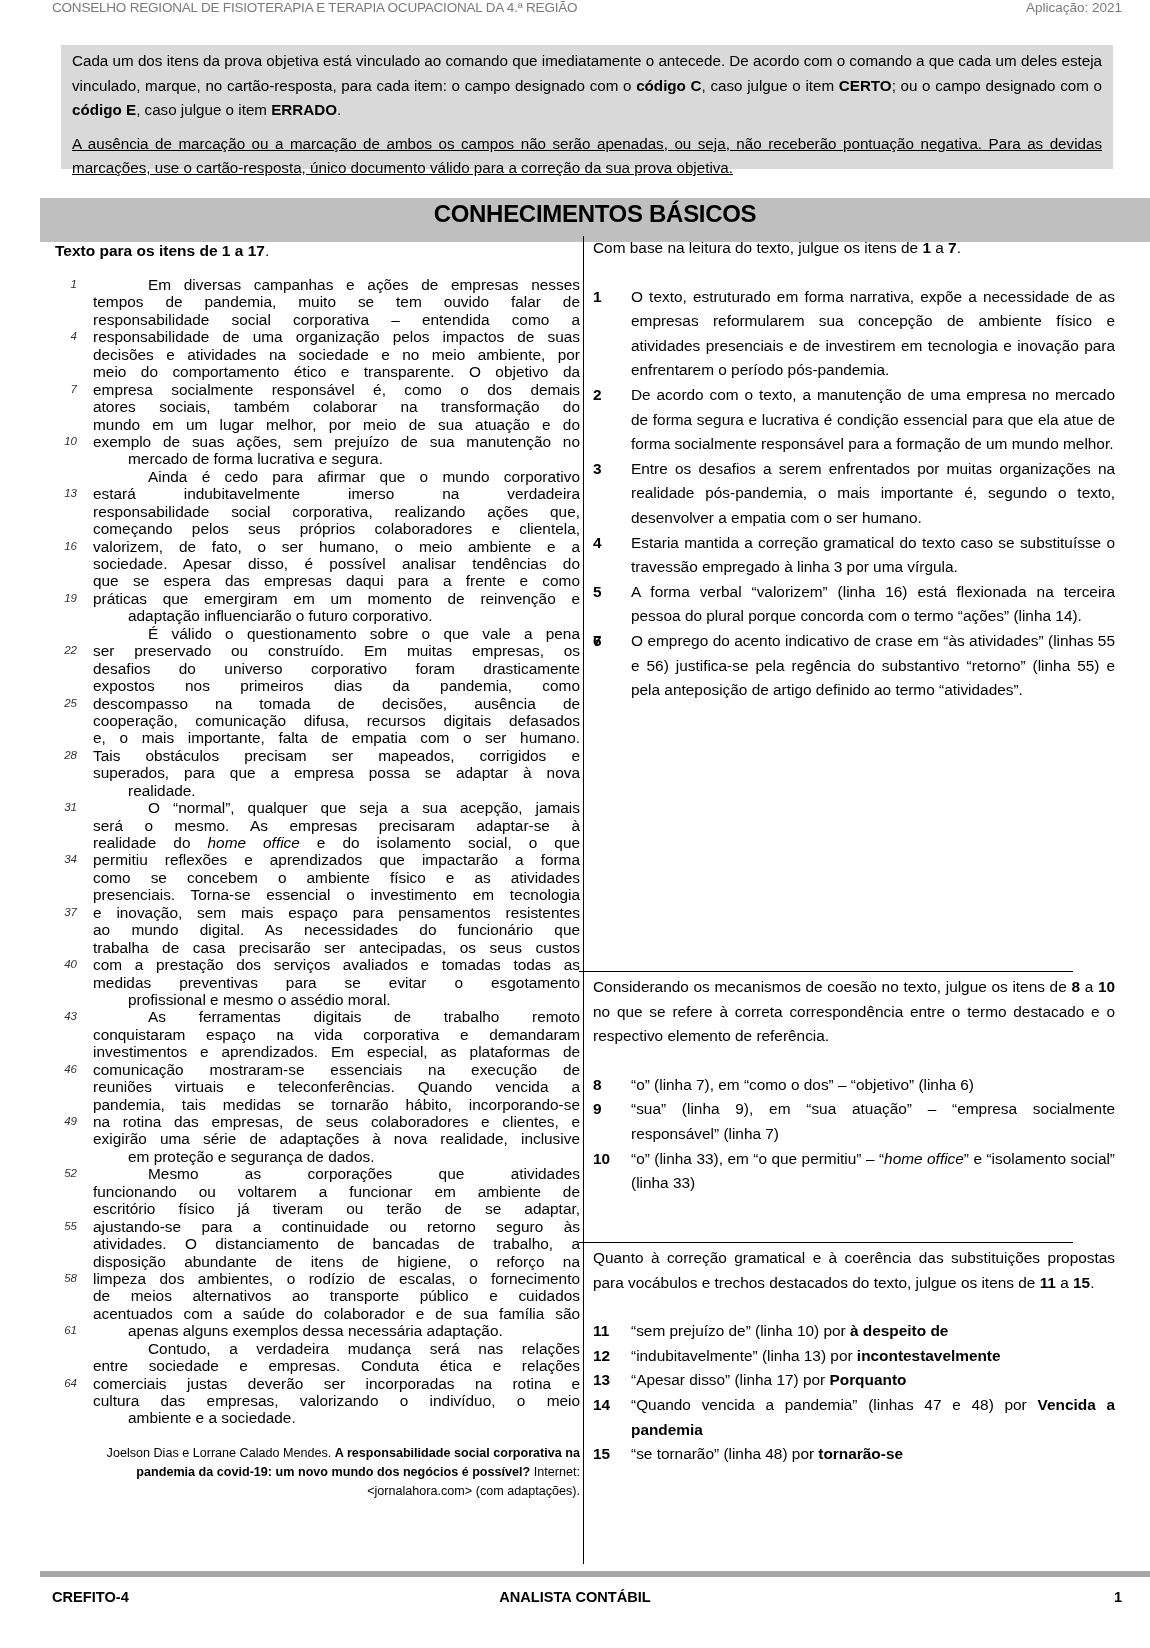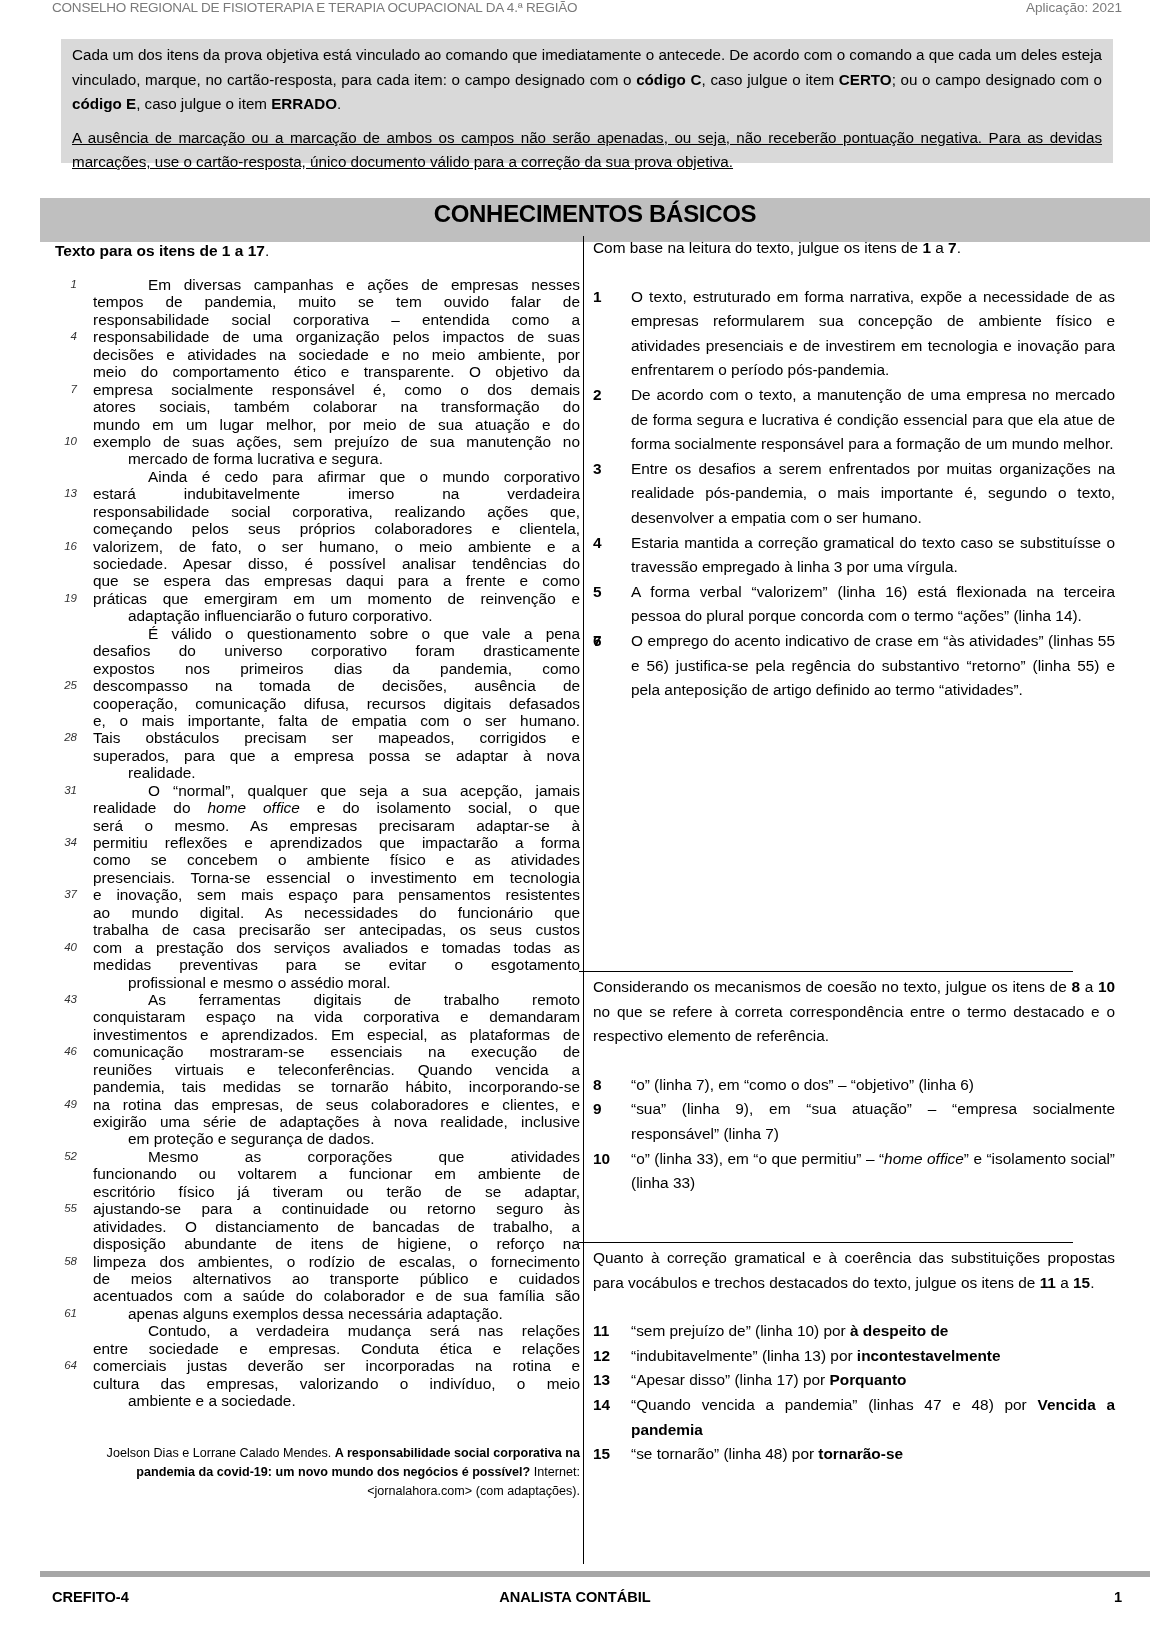--- a/index.html
+++ b/index.html
@@ -1,20 +1,20 @@
 <!DOCTYPE html>
 <html><head>
 <meta charset="utf-8">
 <style>
   html,body{margin:0;padding:0;background:#fff;}
   body{width:1150px;height:1648px;position:relative;overflow:hidden;font-family:"Liberation Sans",sans-serif;color:#000;}
   .top-header{position:absolute;left:0;top:0;width:1150px;height:22px;}
   .top-header .left{position:absolute;left:52px;top:0;font-size:13.5px;color:#7a7a7a;letter-spacing:-0.2px;}
   .top-header .right{position:absolute;right:28px;top:0;font-size:13.5px;color:#7a7a7a;}
-  .instructions{position:absolute;left:61px;top:39px;width:1052px;height:124px;background:#d9d9d9;box-sizing:border-box;padding:4px 11px;font-size:15.2px;line-height:24.5px;}
+  .instructions{position:absolute;left:61px;top:45px;width:1052px;height:124px;background:#d9d9d9;box-sizing:border-box;padding:4px 11px;font-size:15.2px;line-height:24.5px;}
   .instructions p{margin:0;text-align:justify;}
   .instructions p + p{margin-top:9px;text-decoration:underline;}
   .section-banner{position:absolute;left:40px;top:198px;width:1110px;height:44px;background:#bfbfbf;}
   .section-banner span{position:absolute;left:0;right:0;top:2px;text-align:center;font-weight:bold;font-size:24px;letter-spacing:-0.3px;}
   .left-col{position:absolute;left:55px;top:236px;width:525px;}
   .text-intro{font-weight:bold;font-size:15.5px;margin-top:6px;}
   .text-intro .dot{font-weight:normal;}
   .passage{position:absolute;left:0;top:40px;width:525px;}
   .pline{position:relative;height:17.45px;font-size:15.4px;line-height:17.45px;padding-left:38px;}
   .pline .ln{position:absolute;left:0;width:22px;text-align:right;font-style:italic;font-size:11.5px;color:#333;}
@@ -131,20 +131,24 @@
       </div>
       <div class="pline last">
         <span class="ln"></span>
         <span class="txt">adaptação influenciarão o futuro corporativo.</span>
       </div>
       <div class="pline indent">
         <span class="ln"></span>
         <span class="txt">É válido o questionamento sobre o que vale a pena</span>
       </div>
       <div class="pline">
+        <span class="ln">22</span>
+        <span class="txt">ser preservado ou construído. Em muitas empresas, os</span>
+      </div>
+      <div class="pline">
         <span class="ln"></span>
         <span class="txt">desafios do universo corporativo foram drasticamente</span>
       </div>
       <div class="pline">
         <span class="ln"></span>
         <span class="txt">expostos nos primeiros dias da pandemia, como</span>
       </div>
       <div class="pline">
         <span class="ln">25</span>
         <span class="txt">descompasso na tomada de decisões, ausência de</span>
@@ -168,25 +172,25 @@
       <div class="pline last">
         <span class="ln"></span>
         <span class="txt">realidade.</span>
       </div>
       <div class="pline indent">
         <span class="ln">31</span>
         <span class="txt">O “normal”, qualquer que seja a sua acepção, jamais</span>
       </div>
       <div class="pline">
         <span class="ln"></span>
+        <span class="txt">será o mesmo. As empresas precisaram adaptar-se à</span>
+      </div>
+      <div class="pline">
+        <span class="ln"></span>
         <span class="txt">realidade do <i>home office</i> e do isolamento social, o que</span>
-      </div>
-      <div class="pline">
-        <span class="ln"></span>
-        <span class="txt">será o mesmo. As empresas precisaram adaptar-se à</span>
       </div>
       <div class="pline">
         <span class="ln">34</span>
         <span class="txt">permitiu reflexões e aprendizados que impactarão a forma</span>
       </div>
       <div class="pline">
         <span class="ln"></span>
         <span class="txt">como se concebem o ambiente físico e as atividades</span>
       </div>
       <div class="pline">

